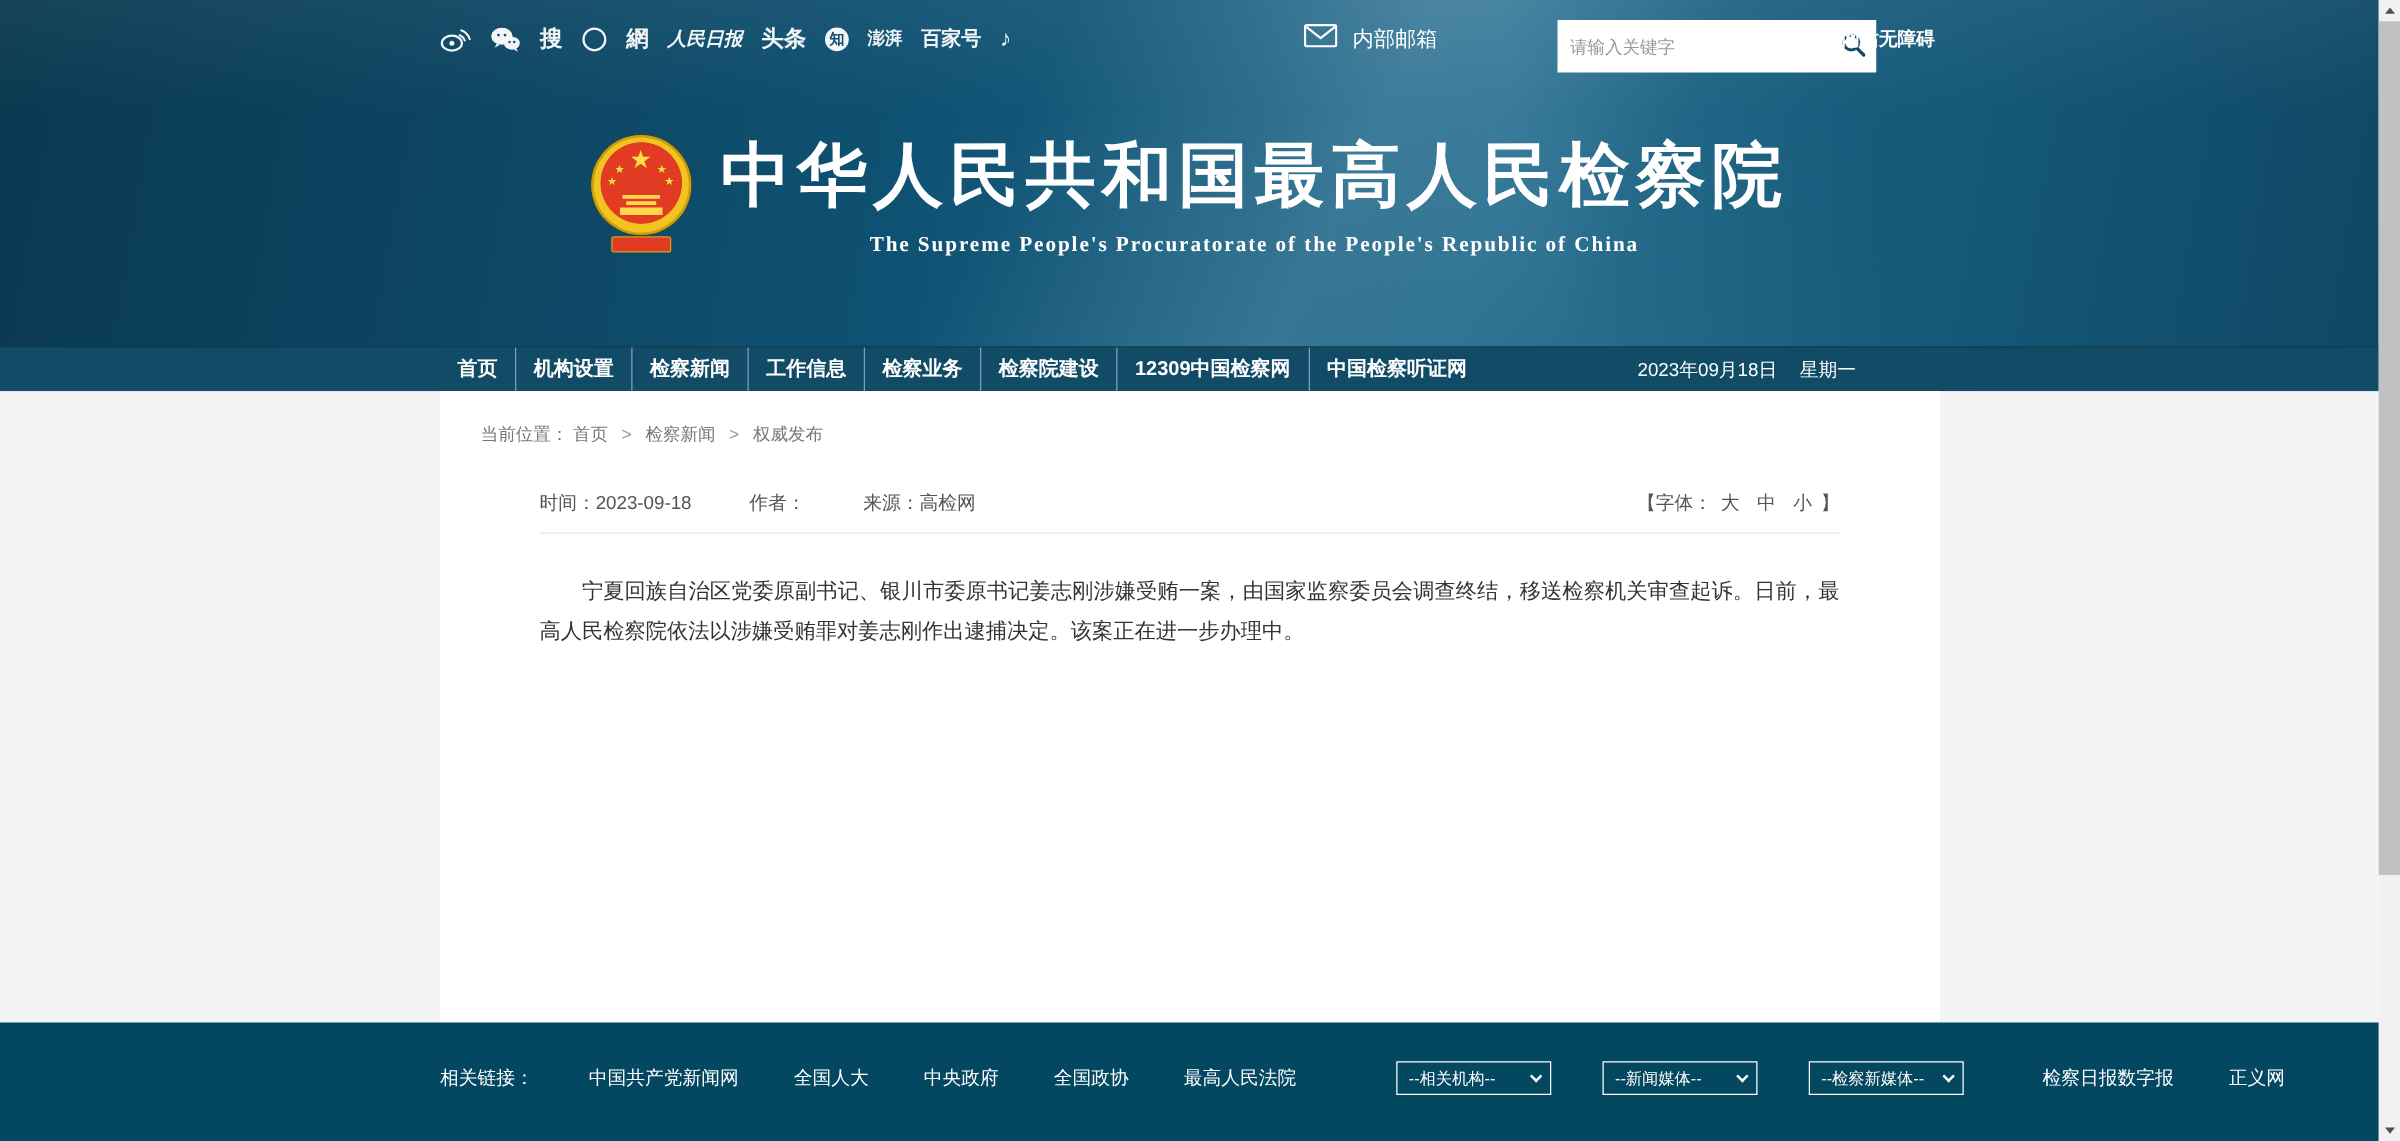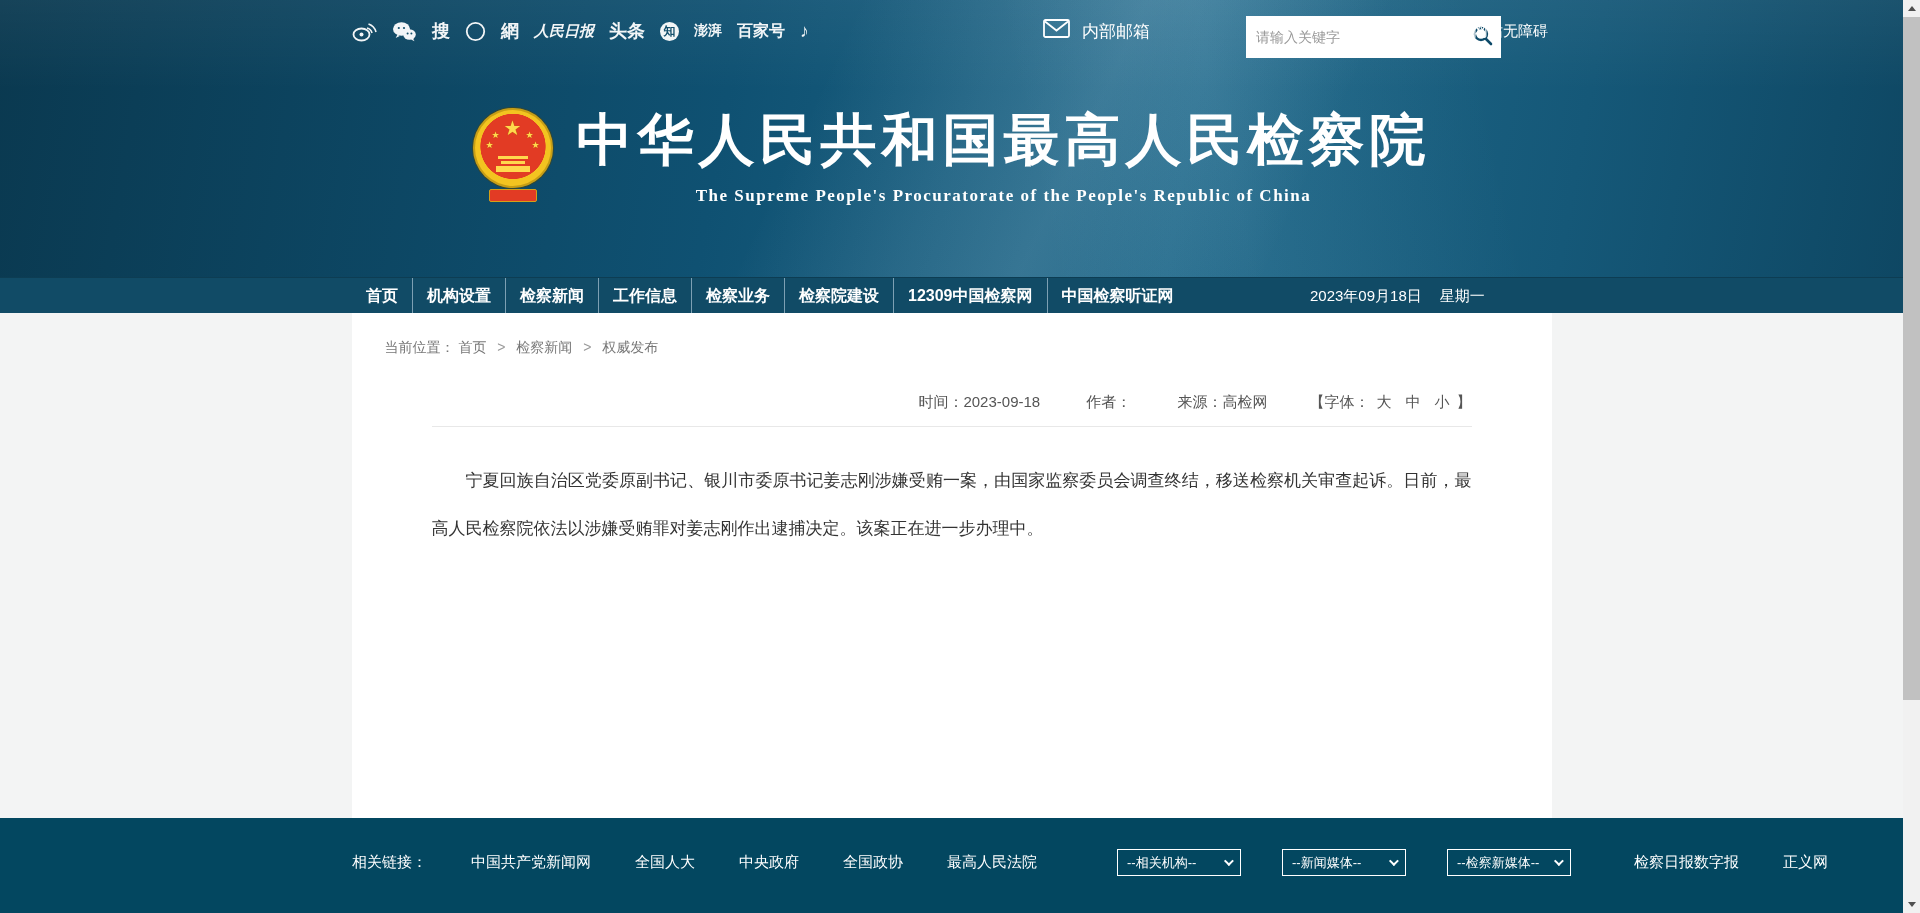--- a/index.html
+++ b/index.html
@@ -25,21 +25,21 @@
   .glyph-small { font-size:14px; }
   .glyph-serif { font-family:"Liberation Serif","DejaVu Serif",serif; font-style:italic; font-size:15px; font-weight:bold; }
   .circle-badge { width:19px; height:19px; border-radius:50%; background:#fff; color:#14506c; font-size:12px; font-weight:bold;
     display:flex; align-items:center; justify-content:center; }
   .mailbox { position:absolute; left:1043px; top:0; height:62px; display:flex; align-items:center; gap:12px; color:#fff; font-size:17px; cursor:pointer; }
   .searchbox { position:absolute; left:1206px; top:16px; width:255px; height:42px; background:#fff; display:flex; align-items:center;margin-left:40px; }
   .searchbox input { flex:1; border:none; outline:none; background:transparent; padding:0 10px; font-size:14px; color:#333;
     font-family:"Liberation Sans","DejaVu Sans",sans-serif; }
   .searchbox input::placeholder { color:#999; }
   .search-btn { width:36px; height:31px; border:none; background:transparent; display:flex; align-items:center; justify-content:center; cursor:pointer; }
-  .accessibility { position:absolute; left:1473px; top:0; height:62px; display:flex; align-items:center; color:#fff; font-size:15px; font-weight:normal; cursor:pointer; }
+  .accessibility { position:absolute; left:1473px; top:0; height:62px; display:flex; align-items:center; color:#fff; font-size:15px; font-weight:bold; cursor:pointer; }
 
   
   .masthead { position:absolute; top:62px; left:0; right:0; height:215px; display:flex; align-items:center; justify-content:center; padding-bottom:30px; cursor:pointer; }
   .emblem { width:80px; height:98px; position:relative; flex:none; margin-right:24px; }
   .emblem-ring { position:absolute; left:0; top:2px; width:80px; height:80px; border-radius:50%;
     background:radial-gradient(circle at 50% 48%, #e23b24 0 56%, #f3c420 57% 78%, #c79d0e 79% 100%);
     box-shadow:0 0 0 1px rgba(90,70,0,.55), inset 0 0 0 2px rgba(120,90,0,.35); }
   .emblem-star { position:absolute; color:#ffd84d; text-shadow:0 0 1px #a87900; line-height:1; }
   .star-big { font-size:20px; left:50%; top:12px; transform:translateX(-50%); }
   .star-s1 { font-size:9px; left:19px; top:25px; } .star-s2 { font-size:9px; right:19px; top:25px; }
@@ -62,26 +62,26 @@
 
   
   .content-band { position:absolute; top:313px; left:0; right:0; height:505px; background:#f3f4f4; }
   .panel { width:1200px; height:505px; margin:0 auto; background:#fff; position:relative; }
   .breadcrumb { padding:26px 0 0 33px; font-size:14px; color:#777; }
   .breadcrumb .crumb { color:#777; cursor:pointer; }
   .breadcrumb .sep { margin:0 7px; color:#999; }
   .article-title { margin-top:40px; text-align:center; font-family:"Liberation Serif","DejaVu Serif",serif;
     font-weight:400; font-size:26px; color:#2f5872; letter-spacing:1px; }
   .meta-row { margin:36px 80px 0; padding-bottom:14px; border-bottom:1px solid #e8e8e8;
-    display:flex; justify-content:flex-end; align-items:center; font-size:15px; color:#555; }
+    display:flex; justify-content:space-between; align-items:center; font-size:15px; color:#555; }
   .meta-left span.group { margin-right:42px; }
   .meta-left .src-group { margin-right:0; }
   .font-size-ctrl { color:#555; }
   .font-size-ctrl .fs { margin:0 7px; cursor:pointer; }
-  .article-body { margin:30px 80px 0; font-size:17px; color:#333; line-height:48px; text-align:justify; text-indent:2em; }
+  .article-body { margin:30px 80px 0; font-size:17px; color:#333; line-height:32px; text-align:justify; text-indent:2em; }
   .editor-line { margin:26px 80px 0; text-align:right; font-size:15px; color:#999; }
 
   
   .footer { position:absolute; top:818px; left:0; right:0; height:95px; background:#034760; }
   .footer-row { position:absolute; top:31px; left:352px; display:flex; align-items:center; color:#fff; font-size:15px;gap:28px; }
   .footer-label { margin-right:16px; }
   .footer-link { margin-right:16px; cursor:pointer; white-space:nowrap; }
   .f-select { width:124px; height:27px; border:1px solid #fff; margin-right:13px; display:flex; align-items:center;
     justify-content:space-between; padding:0 9px; font-size:13px; cursor:pointer; }
   .f-select:first-of-type { margin-left:36px; }

